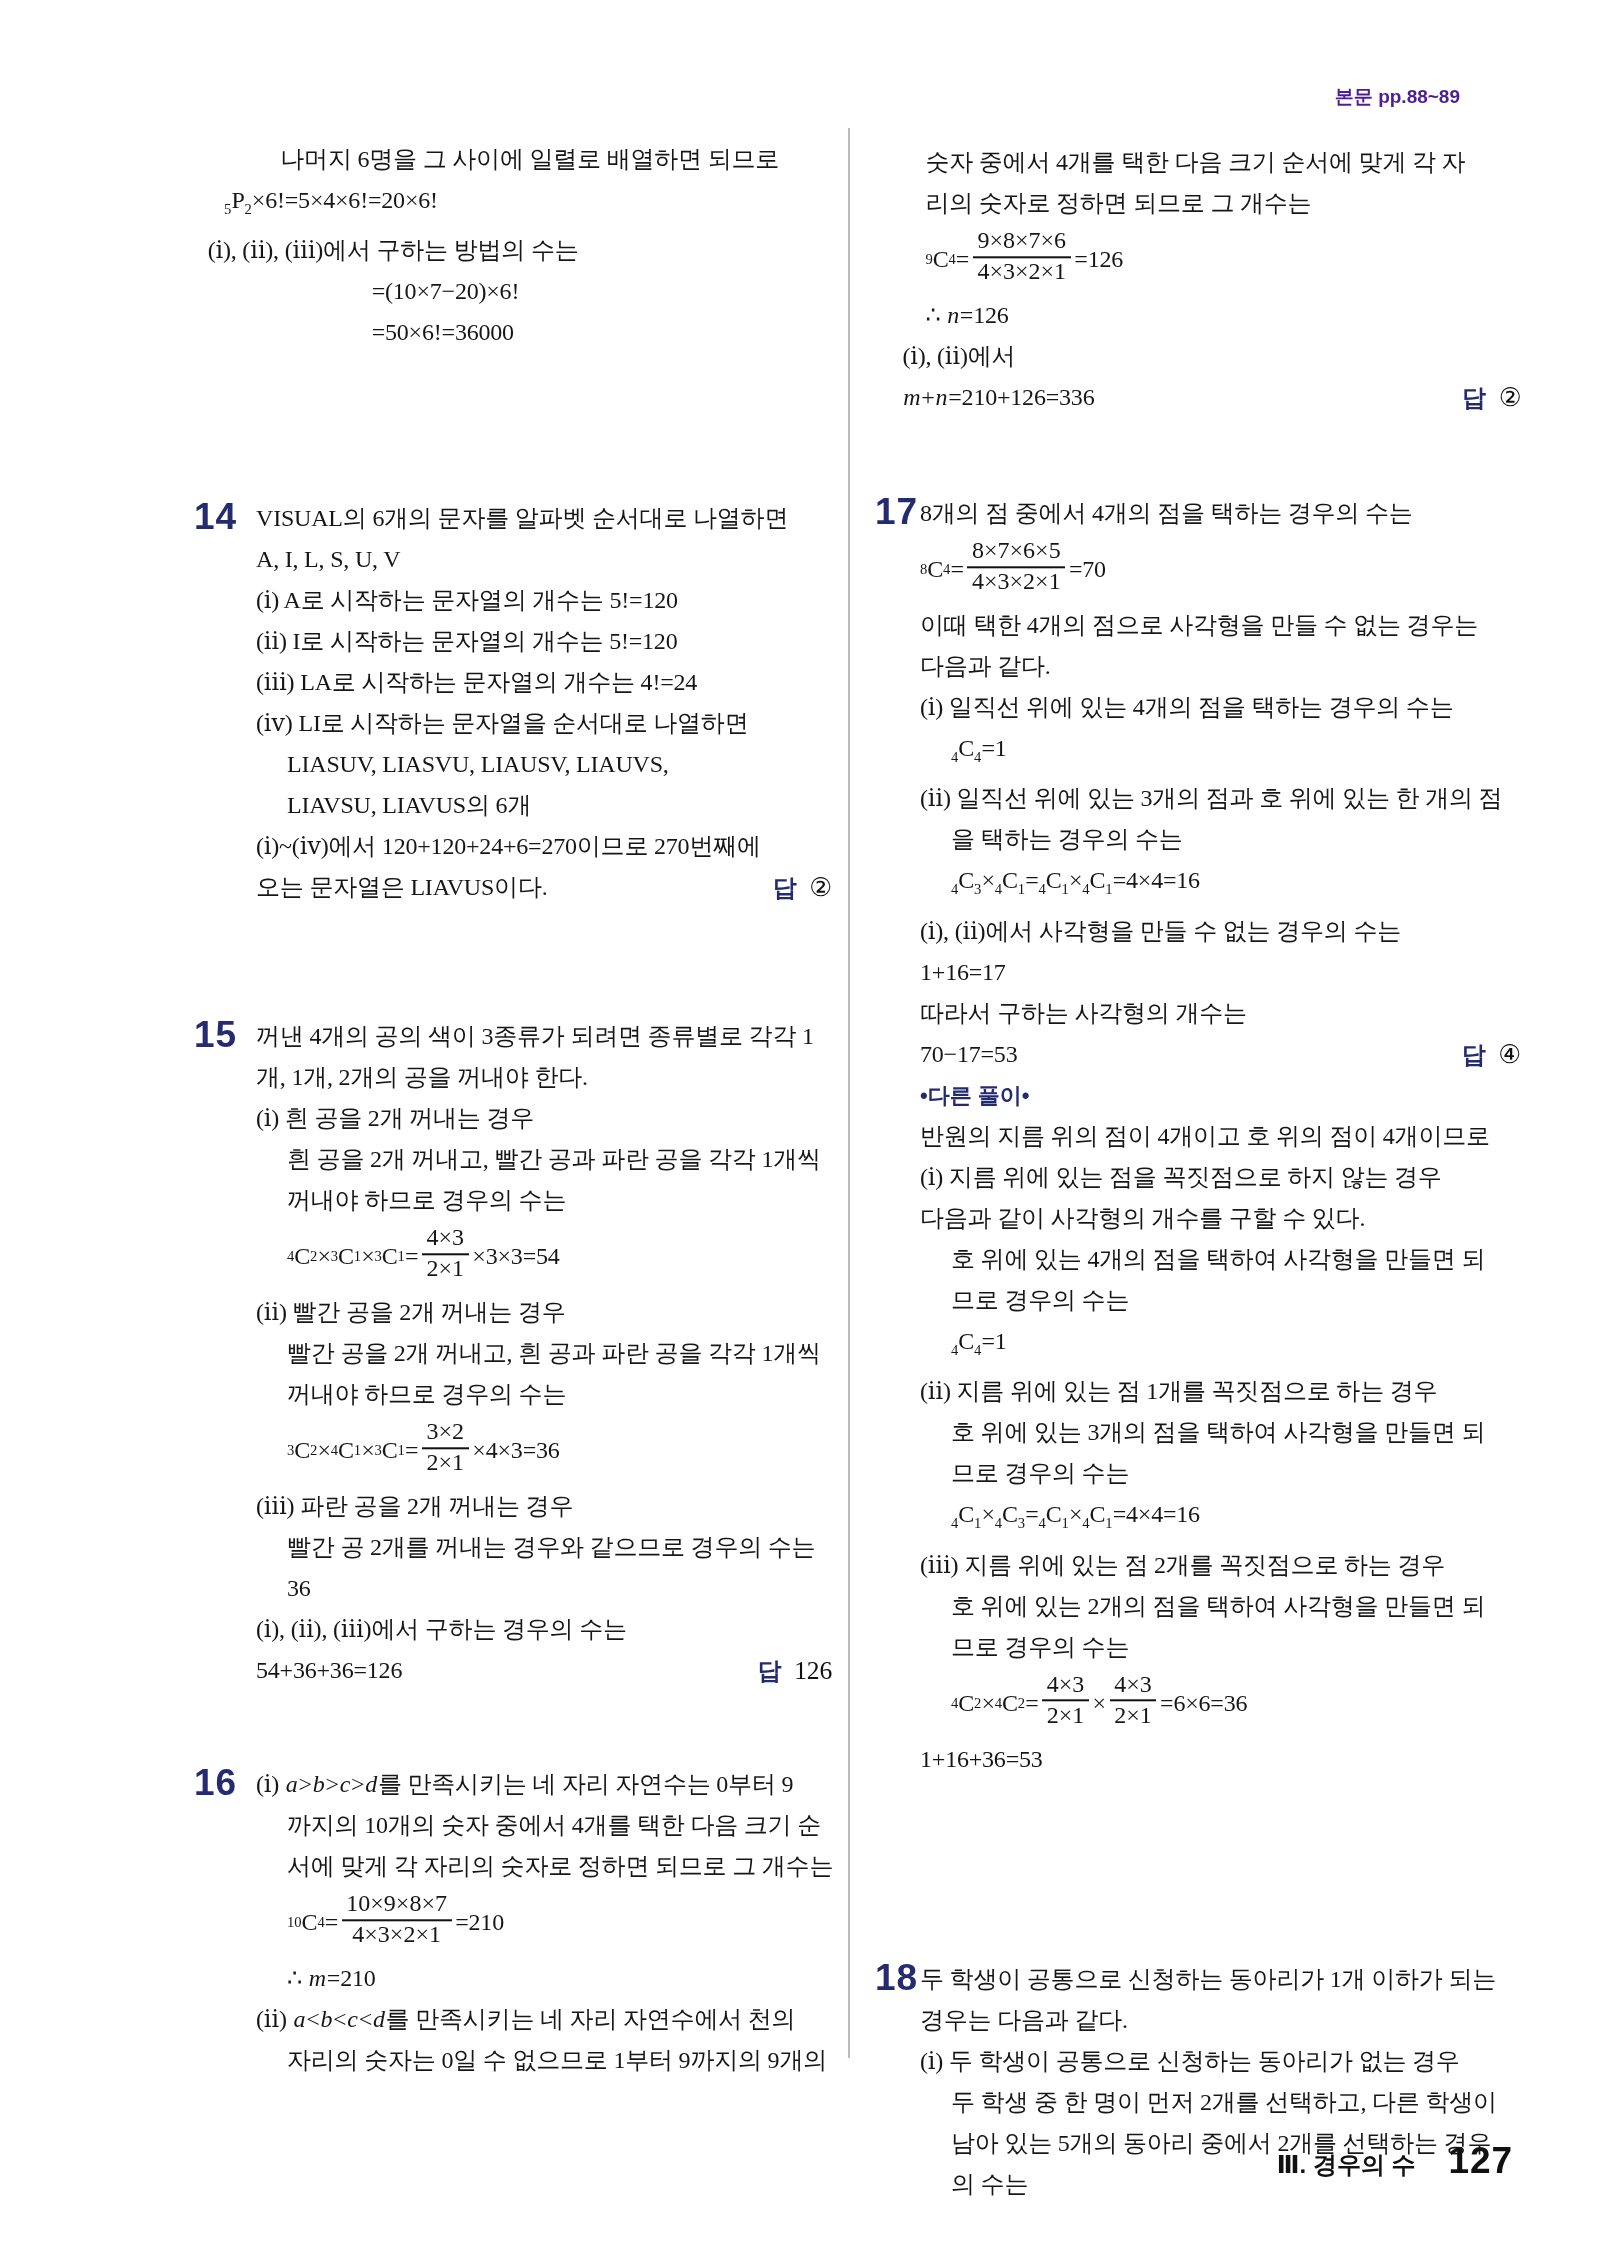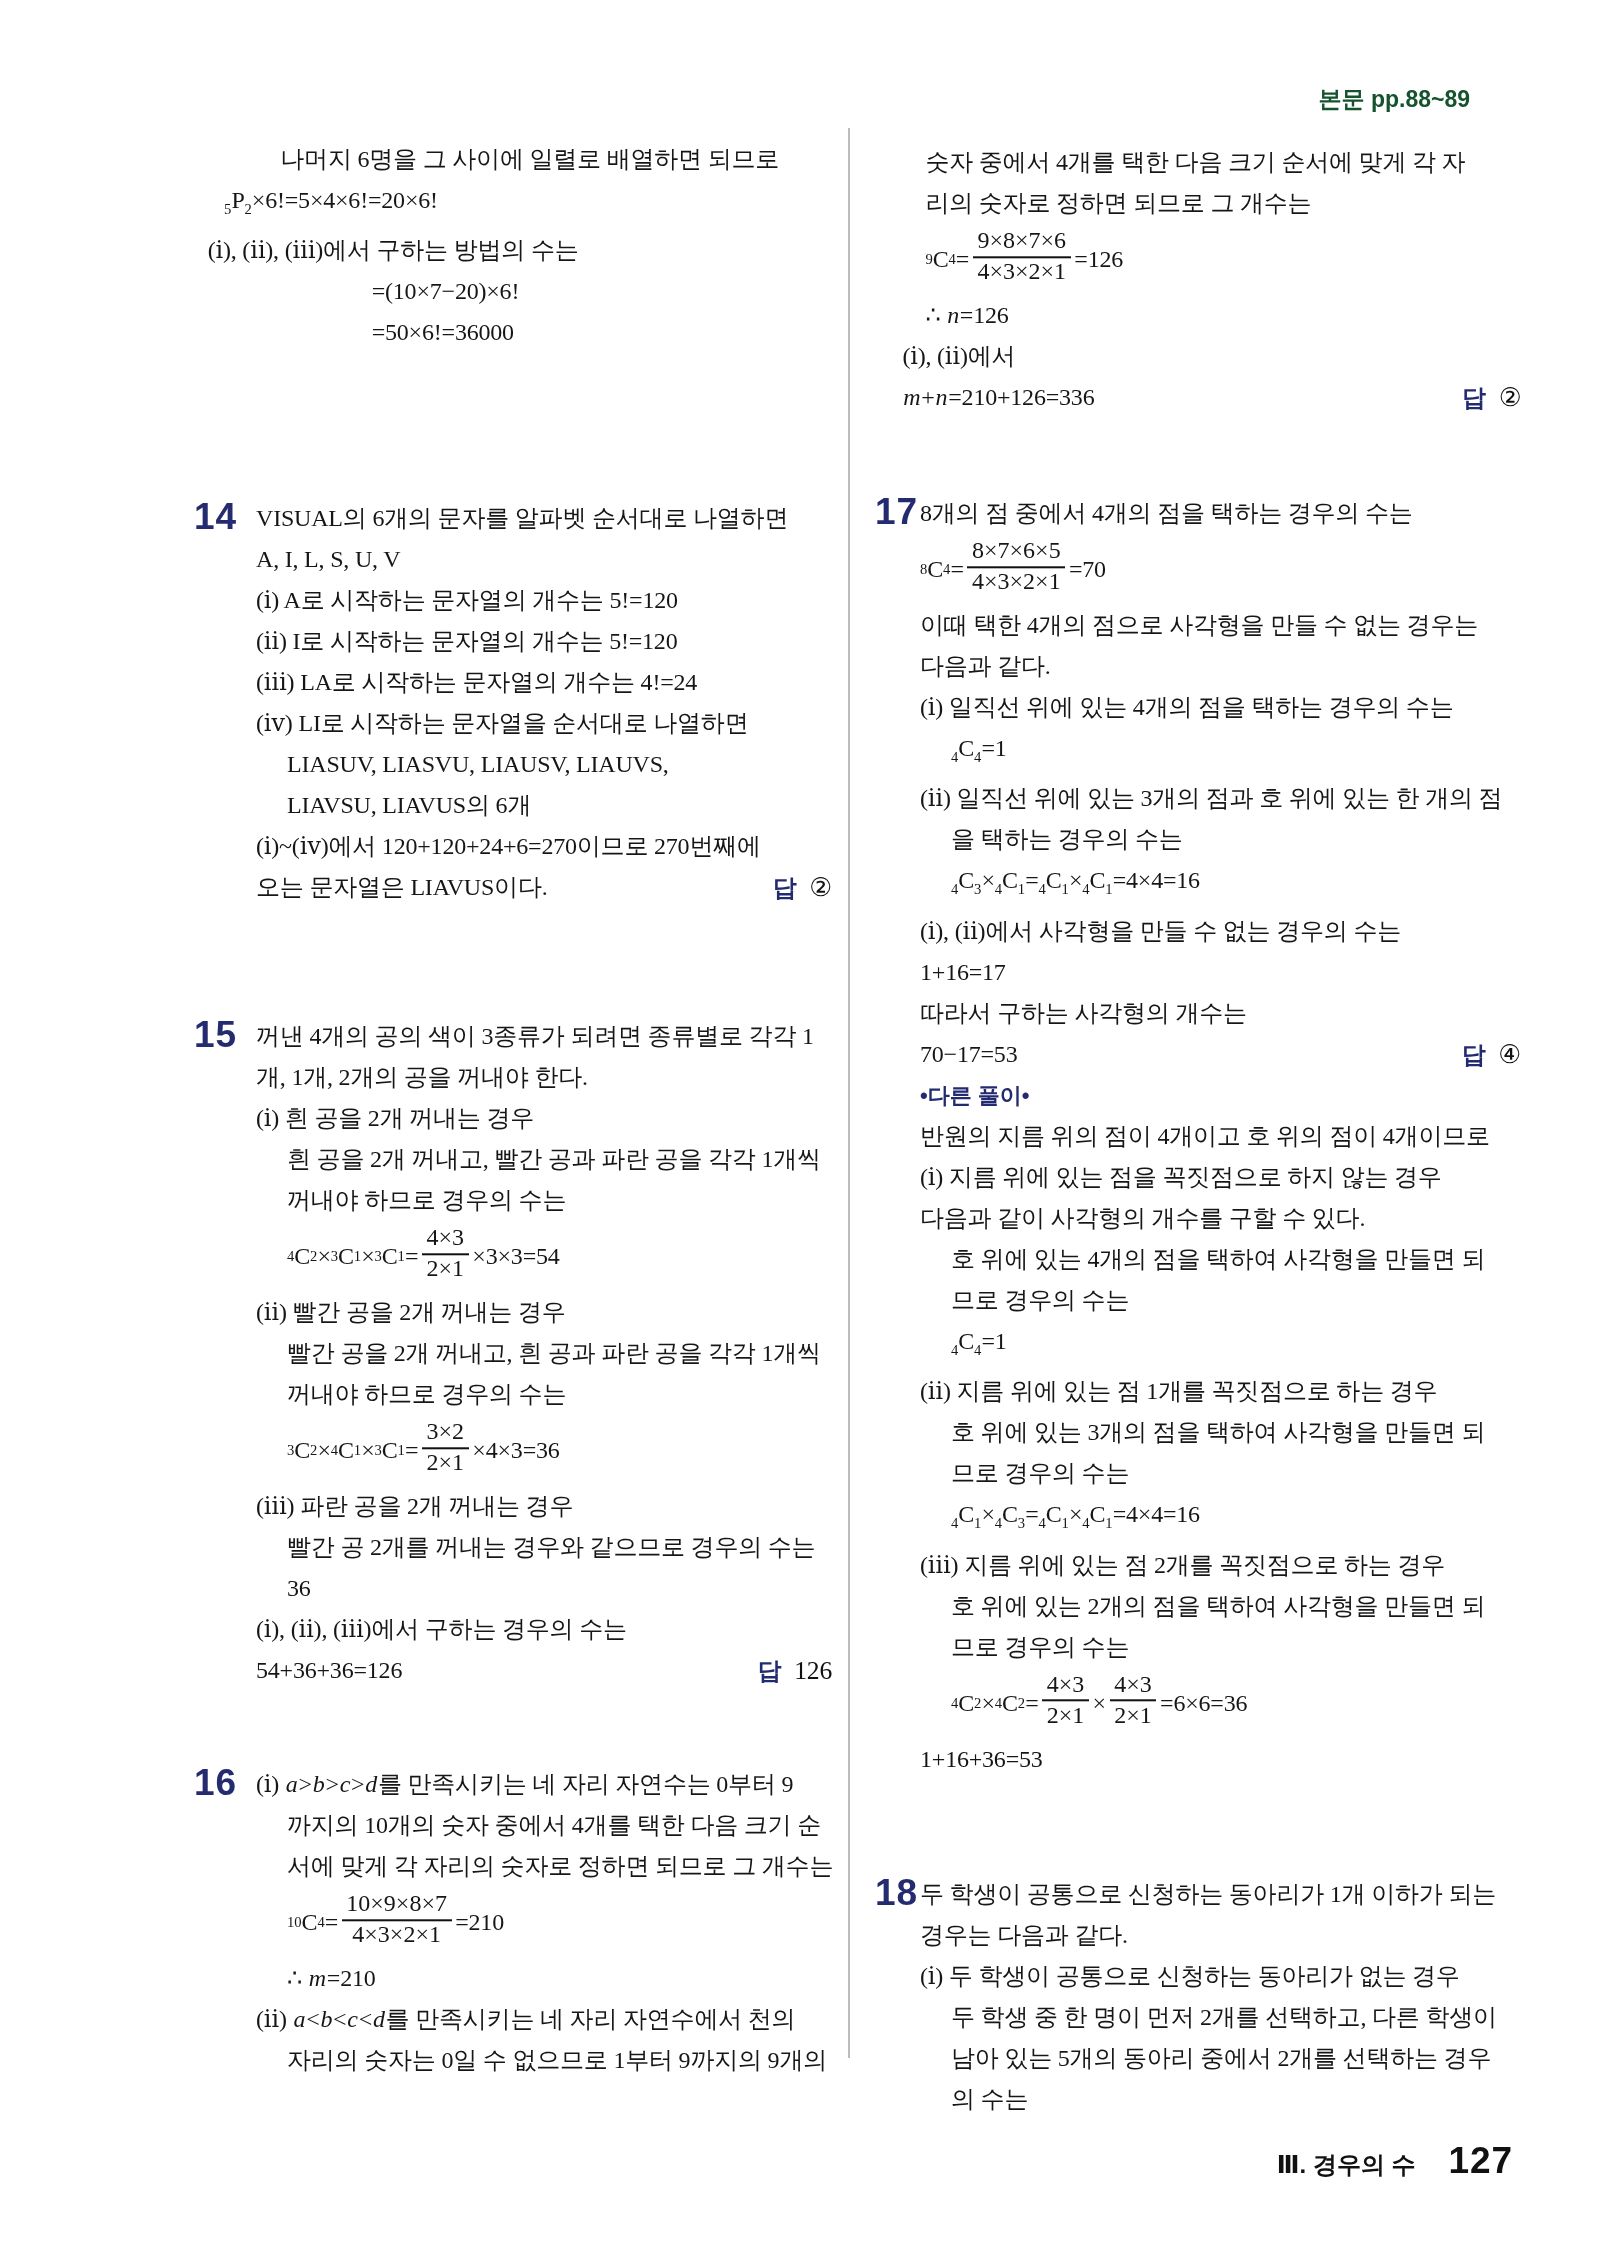--- a/index.html
+++ b/index.html
@@ -2,23 +2,23 @@
 <html style="font-size:14.6px"><head>
 <meta charset="utf-8">
 <style>
   html,body { margin:0; padding:0; background:#e8e8e8; }
   .page {
     position:relative; width:1624px; height:2266px; background:#ffffff;
     font-family:"Liberation Serif","DejaVu Serif",serif; color:#161616;
     overflow:hidden; margin:0 auto;
   }
   .header {
-    position:absolute; top:84px; right:154px;
-    font-family:"Liberation Sans","DejaVu Sans",sans-serif;
-    font-size:23px; font-weight:600; color:#14532d;
+    position:absolute; top:84px; right:164px;
+    font-family:"Liberation Sans","DejaVu Sans",sans-serif;
+    font-size:19px; font-weight:600; color:#4c1d95;
   }
   .divider { position:absolute; left:848px; top:128px; width:1.8px; height:1930px; background:#bcbcbc; }
 
   .block { position:absolute; }
   .block.side-left { left:194px; width:640px; }
   .block.side-right { left:875px; width:649px; }
   .pnum-label {
     position:absolute; left:0; top:-1.8px;
     font-family:"Liberation Sans","DejaVu Sans",sans-serif;
     font-weight:bold; font-size:37px; color:#242c6f; letter-spacing:0.9px;
@@ -247,21 +247,21 @@
             <span class="mt">×</span>
             <span class="frac">
               <span class="fn">4×3</span>
               <span class="fd">2×1</span>
             </span>
             <span class="mt">=6×6=36</span>
           </div>
           <div class="line ind-lv0"><span class="mt">1+16+36=53</span></div>
         </div>
       </div>
-      <div class="block side-right" style="top: 1874px;">
+      <div class="block side-right" style="top: 1959px;">
         <span class="pnum-label">18</span>
         <div class="content numbered">
           <div class="line ind-lv0"><span class="mt">두 학생이 공통으로 신청하는 동아리가 1개 이하가 되는</span></div>
           <div class="line ind-lv0"><span class="mt">경우는 다음과 같다.</span></div>
           <div class="line ind-lv0"><span class="mt">(ⅰ) 두 학생이 공통으로 신청하는 동아리가 없는 경우</span></div>
           <div class="line ind-lv1"><span class="mt">두 학생 중 한 명이 먼저 2개를 선택하고, 다른 학생이</span></div>
           <div class="line ind-lv1"><span class="mt">남아 있는 5개의 동아리 중에서 2개를 선택하는 경우</span></div>
           <div class="line ind-lv1"><span class="mt">의 수는</span></div>
         </div>
       </div>

